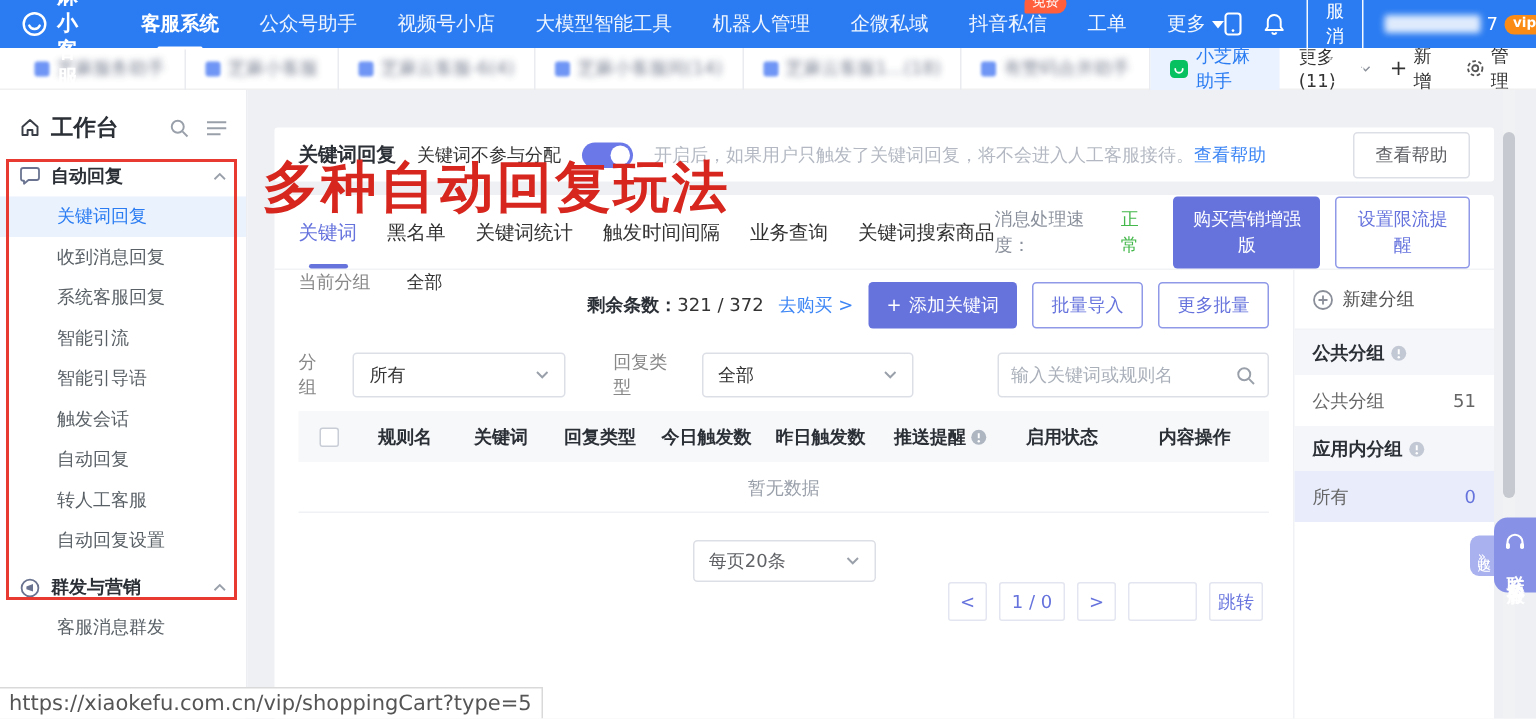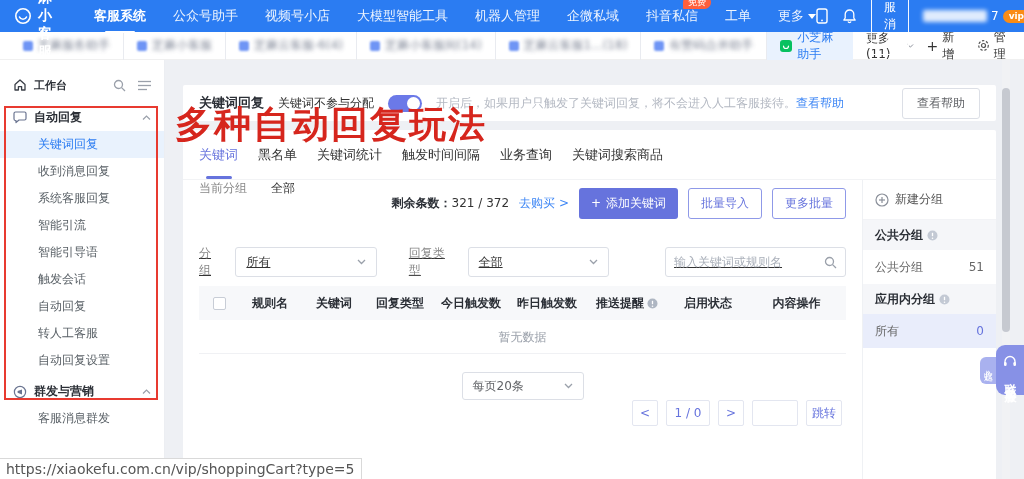--- a/index.html
+++ b/index.html
@@ -42,21 +42,21 @@
   .app-tab.active { background:#e9f2fe; color:#2b7cf2; }
   .app-tab-more { color:#333; gap:4px; }
   .apptabs-right { margin-left:auto; display:flex; align-items:center; gap:22px; margin-right:18px; color:#333; }
   .apptabs-right .act { display:flex; align-items:center; gap:4px; cursor:pointer; }
   .plus-g { font-size:14px; color:#333; line-height:1; }
 
   
   .sidebar { position:absolute; top:60px; left:0; width:165px; bottom:0; background:#fff;
     border-right:1px solid #eceef2; z-index:5; padding-top:10px; }
   .side-head { height:30px; display:flex; align-items:center; padding:0 13px; gap:7px; }
-  .side-head .t { font-weight:bold; font-size:11px; color:#2b2f36;font-family:Liberation Serif, serif; }
+  .side-head .t { font-weight:bold; font-size:15px; color:#2b2f36;font-family:Liberation Serif, serif; }
   .side-head-icons { margin-left:auto; display:flex; gap:12px; align-items:center; }
   .section-head { height:27px; display:flex; align-items:center; gap:7px; padding:0 13px;
     font-weight:bold; color:#2b2f36; margin-top:4px; cursor:pointer; }
   .section-head .chev { margin-left:auto; }
   .side-item { height:27px; line-height:27px; padding-left:38px; color:#596066; cursor:pointer; white-space:nowrap; }
   .side-item.active { background:#e9f2fd; color:#2b7cf2; }
   .red-box { position:absolute; left:4px; top:46px; width:154px; height:294px;
     border:2px solid #e83a30; z-index:6; pointer-events:none; }
   .status-url { position:absolute; left:0; bottom:0; background:#fff; border:1px solid #d9d9d9;
     border-left:none; border-bottom:none; padding:2px 6px; font-size:14px; color:#555; z-index:30; white-space:nowrap; }
@@ -96,21 +96,21 @@
     padding:6px 12px; font-size:12px; cursor:pointer; font-family:inherit; }
 
   .body-row { flex:1; display:flex; min-height:0; }
   .left-content { flex:1; padding:0 16px; min-width:0; }
   .group-row { display:flex; height:46px; }
   .muted { color:#888; }
   .group-row .val { margin-left:24px; color:#333; }
   .group-row .right { margin-left:auto; display:flex; align-items:center; gap:10px; }
   .remain-label { font-weight:bold; color:#2b2f36; }
 
-  .filter-row { display:flex; align-items:center; height:40px; margin-top:16px;text-decoration:underline; }
+  .filter-row { display:flex; align-items:center; height:40px; margin-top:4px; }
   .select { height:30px; border:1px solid #dcdfe6; border-radius:3px; display:flex; align-items:center;
     padding:0 10px; color:#333; cursor:pointer; background:#fff; }
   .select .cv { margin-left:auto; }
   .sel-group { width:150px; margin-left:14px; }
   .sel-type { width:150px; margin-left:14px; }
   .lbl2 { margin-left:32px; }
   .search-box { margin-left:56px; width:192px; height:30px; border:1px solid #dcdfe6; border-radius:3px;
     display:flex; align-items:center; padding:0 8px; background:#fff; }
   .search-box input { border:none; outline:none; flex:1; font-size:12px; font-family:inherit; color:#333; min-width:0; }
   .search-box input::placeholder { color:#aab0ba; }
@@ -345,20 +345,26 @@
 
   <div class="card2">
     <div class="top-strip">
       <div class="tabs">
         <span class="tab active">关键词</span>
         <span class="tab">黑名单</span>
         <span class="tab">关键词统计</span>
         <span class="tab">触发时间间隔</span>
         <span class="tab">业务查询</span>
         <span class="tab">关键词搜索商品</span>
+      </div>
+      <div class="strip-right">
+        <span class="speed-label">消息处理速度：</span>
+          <span class="speed-val">正常</span>
+        <button class="btn-primary">购买营销增强版</button>
+        <button class="btn-outline">设置限流提醒</button>
       </div>
     </div>
 
     <div class="body-row">
       <div class="left-content">
         <div class="group-row">
           <span class="muted">当前分组</span>
           <span class="val">全部</span>
           <span class="right">
             <span><span class="remain-label">剩余条数：</span><span>321 / 372</span></span>

